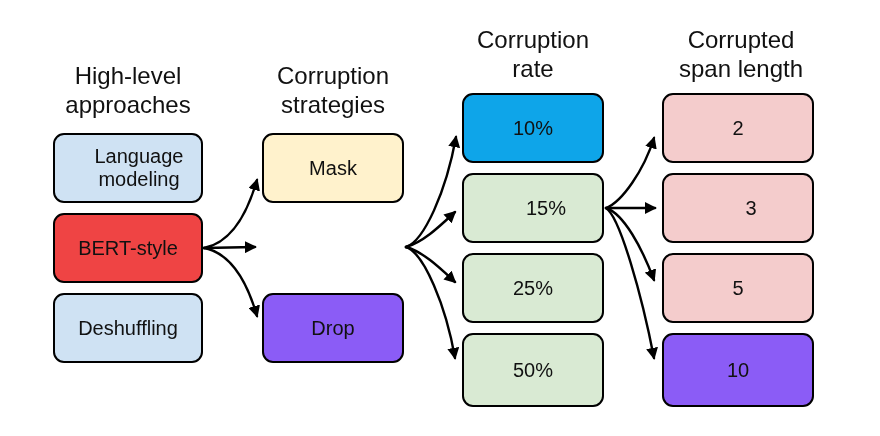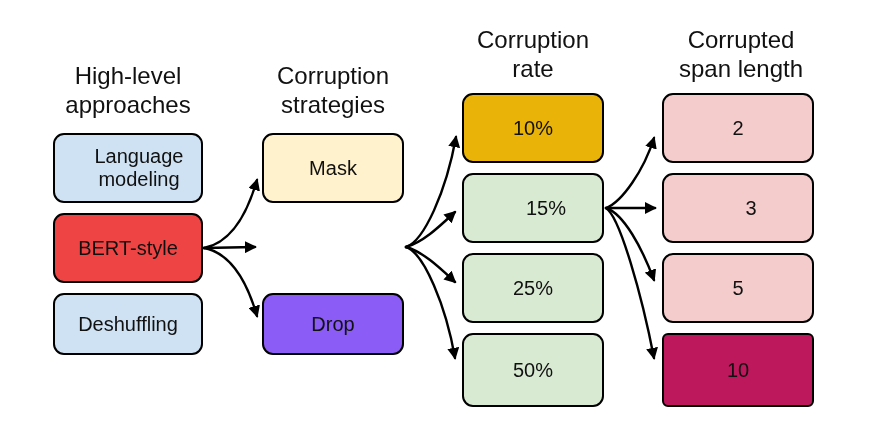--- a/index.html
+++ b/index.html
@@ -51,21 +51,21 @@
     color: #111111;
   }
   
   .c0 { left: 53px;  width: 150px; }
   .c1 { left: 262px; width: 142px; }
   .c2 { left: 462px; width: 142px; }
   .c3 { left: 662px; width: 152px; }
   
   .r0 { top: 133px; height: 70px; }
   .r1 { top: 213px; height: 70px; }
-  .r2 { top: 293px; height: 62px; }
+  .r2 { top: 293px; height: 70px; }
   
   .q0 { top: 93px;  height: 70px; }
   .q1 { top: 173px; height: 70px; padding-left: 26px; }
   .q2 { top: 253px; height: 70px; }
   .q3 { top: 333px; height: 74px; }
   
   #h0 { left: 128px; top: 62px; }
   #h1 { left: 333px; top: 62px; }
   #h2 { left: 533px; top: 26px; }
   #h3 { left: 741px; top: 26px; }
@@ -107,23 +107,23 @@
 span length</div>
 
   <div class="box c0 r0" style="background-color: rgb(207, 226, 243); padding-left: 22px;">Language
 modeling</div>
   <div class="box c0 r1" style="background-color: #ef4444;">BERT-style</div>
   <div class="box c0 r2" style="background-color: rgb(207, 226, 243);">Deshuffling</div>
 
   <div class="box c1 r0" style="background-color: rgb(255, 242, 204);">Mask</div>
   <div class="box c1 r2" style="background-color: #8b5cf6;">Drop</div>
 
-  <div class="box c2 q0" style="background-color: #eab308;">10%</div>
+  <div class="box c2 q0" style="background-color: #0ea5e9;">10%</div>
   <div class="box c2 q1" style="background-color: rgb(217, 234, 211);">15%</div>
   <div class="box c2 q2" style="background-color: rgb(217, 234, 211);">25%</div>
   <div class="box c2 q3" style="background-color: rgb(217, 234, 211);">50%</div>
 
   <div class="box c3 q0" style="background-color: rgb(244, 204, 204);">2</div>
   <div class="box c3 q1" style="background-color: rgb(244, 204, 204);">3</div>
   <div class="box c3 q2" style="background-color: rgb(244, 204, 204);">5</div>
-  <div class="box c3 q3" style="background-color: #be185d; border-radius: 6px;">10</div>
+  <div class="box c3 q3" style="background-color: #8b5cf6;">10</div>
 
 </div>
 
 </body></html>

